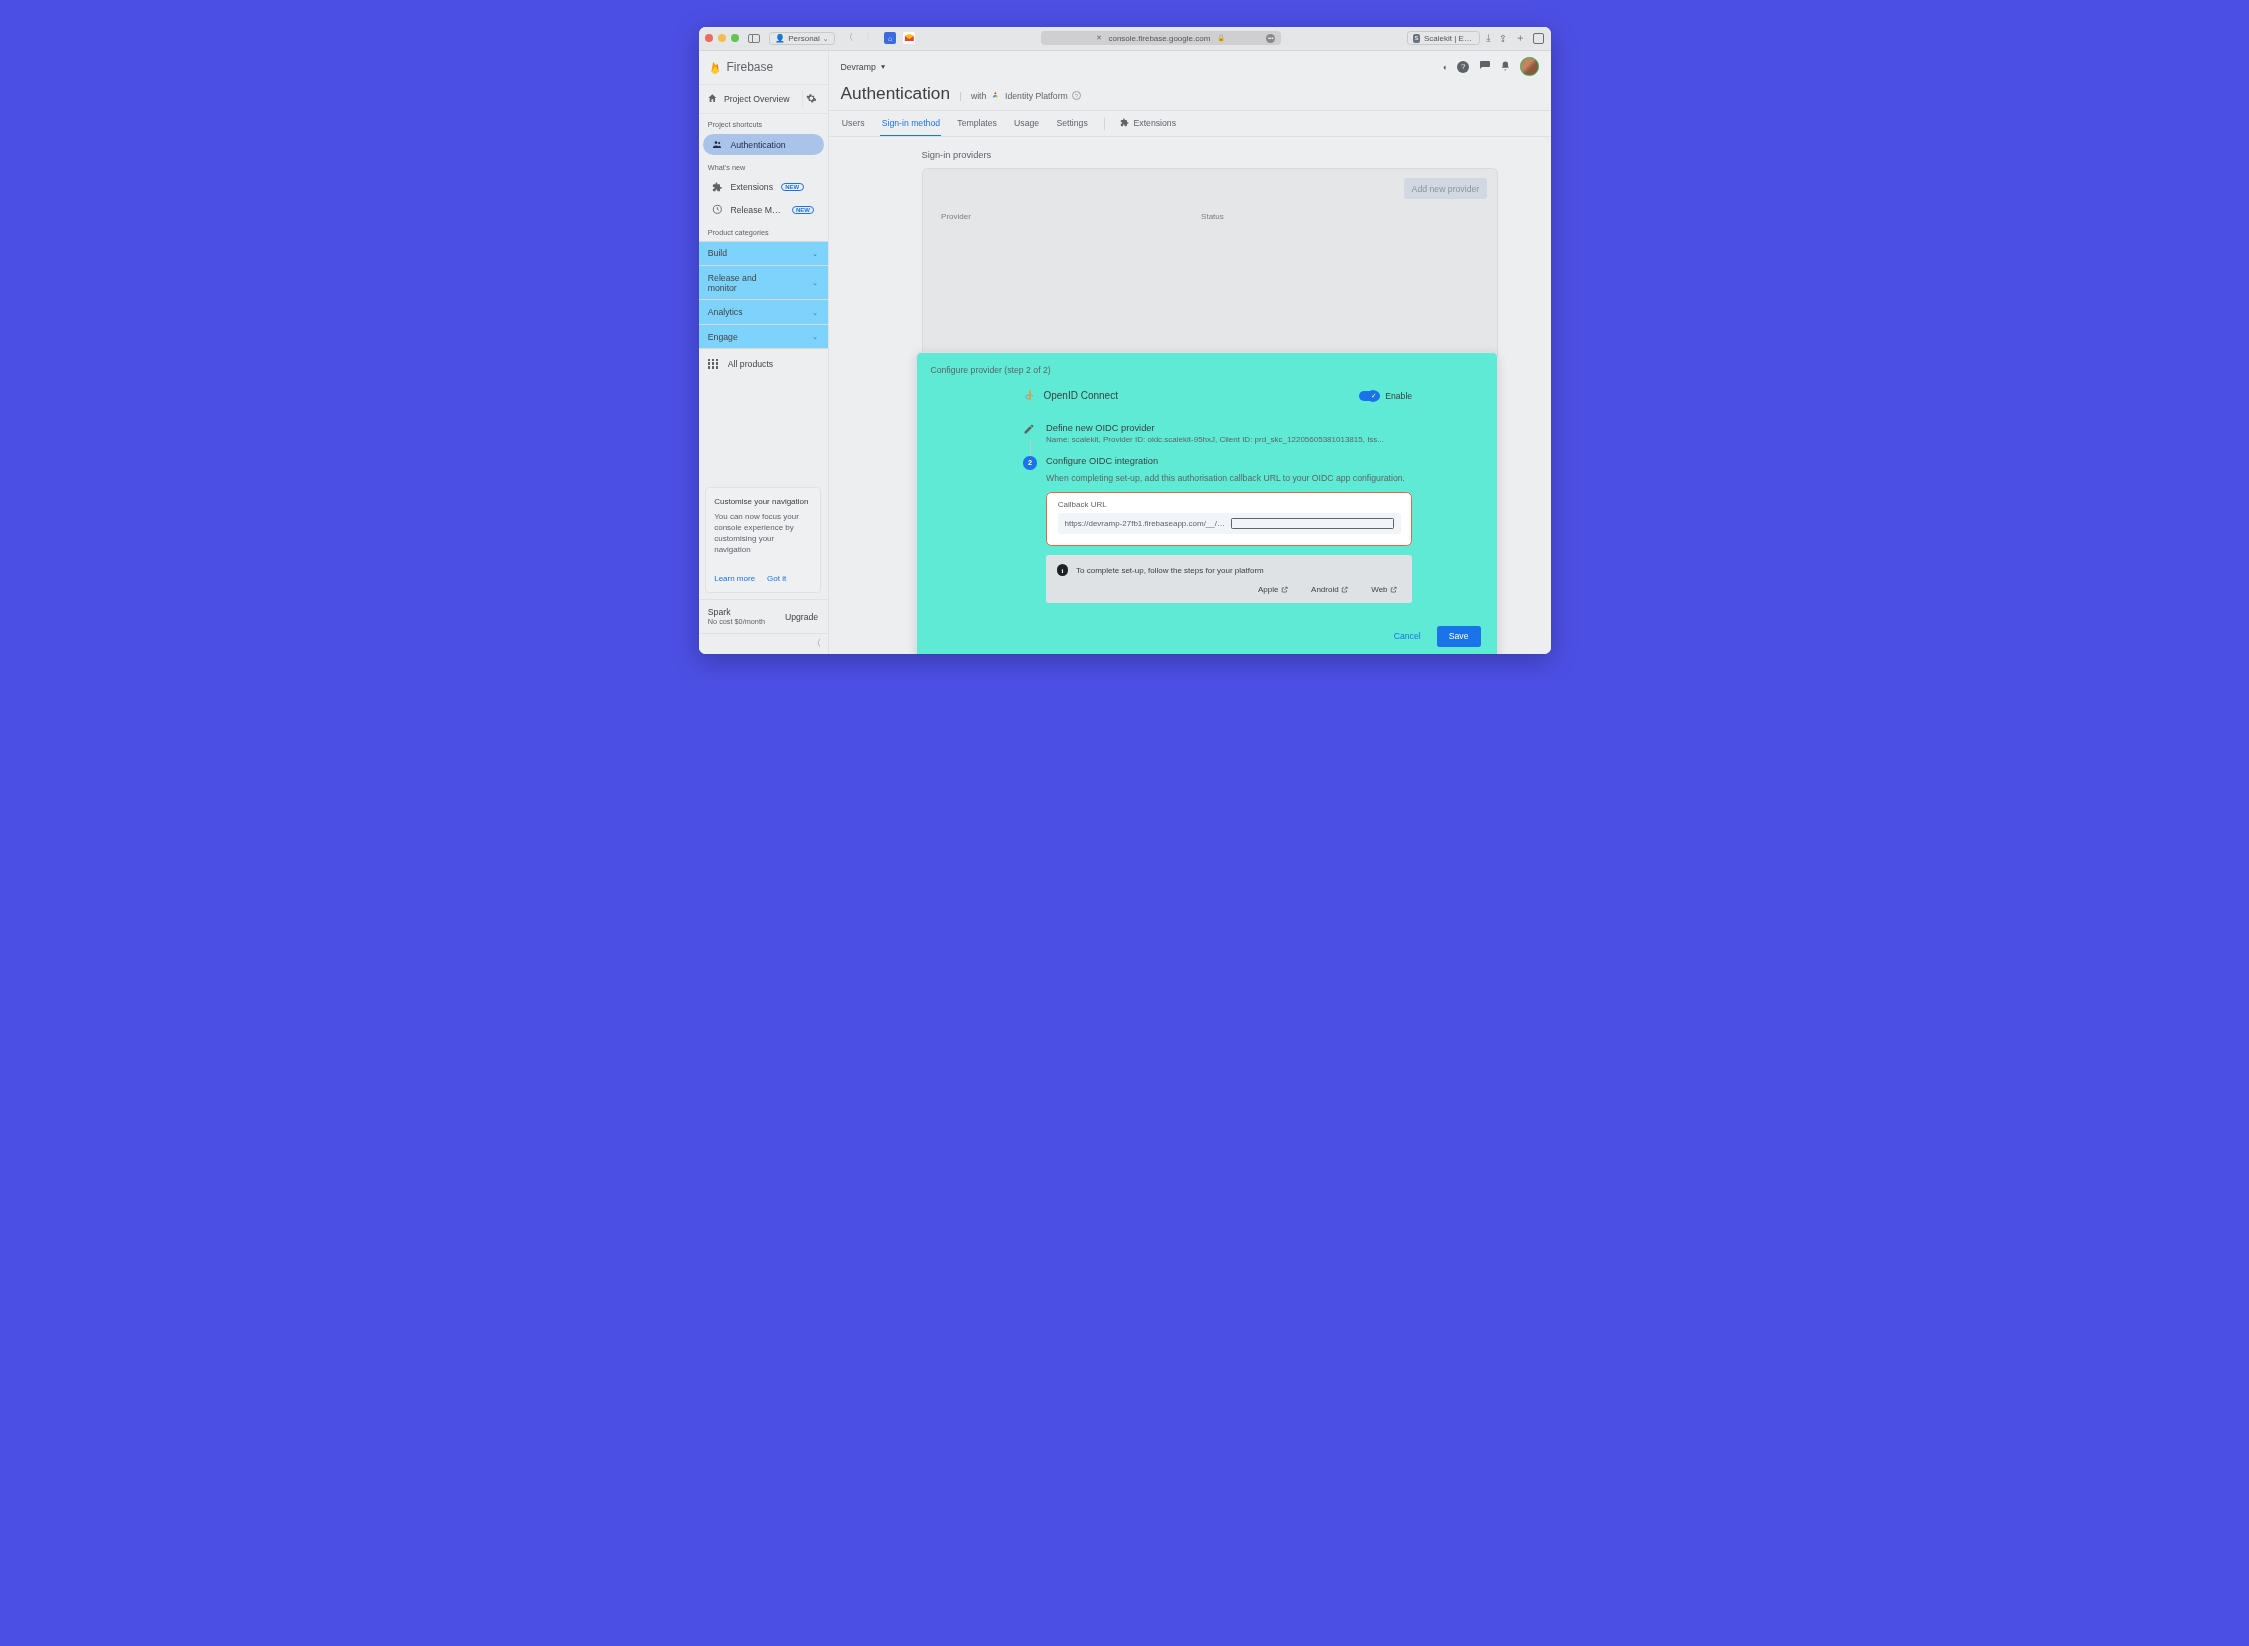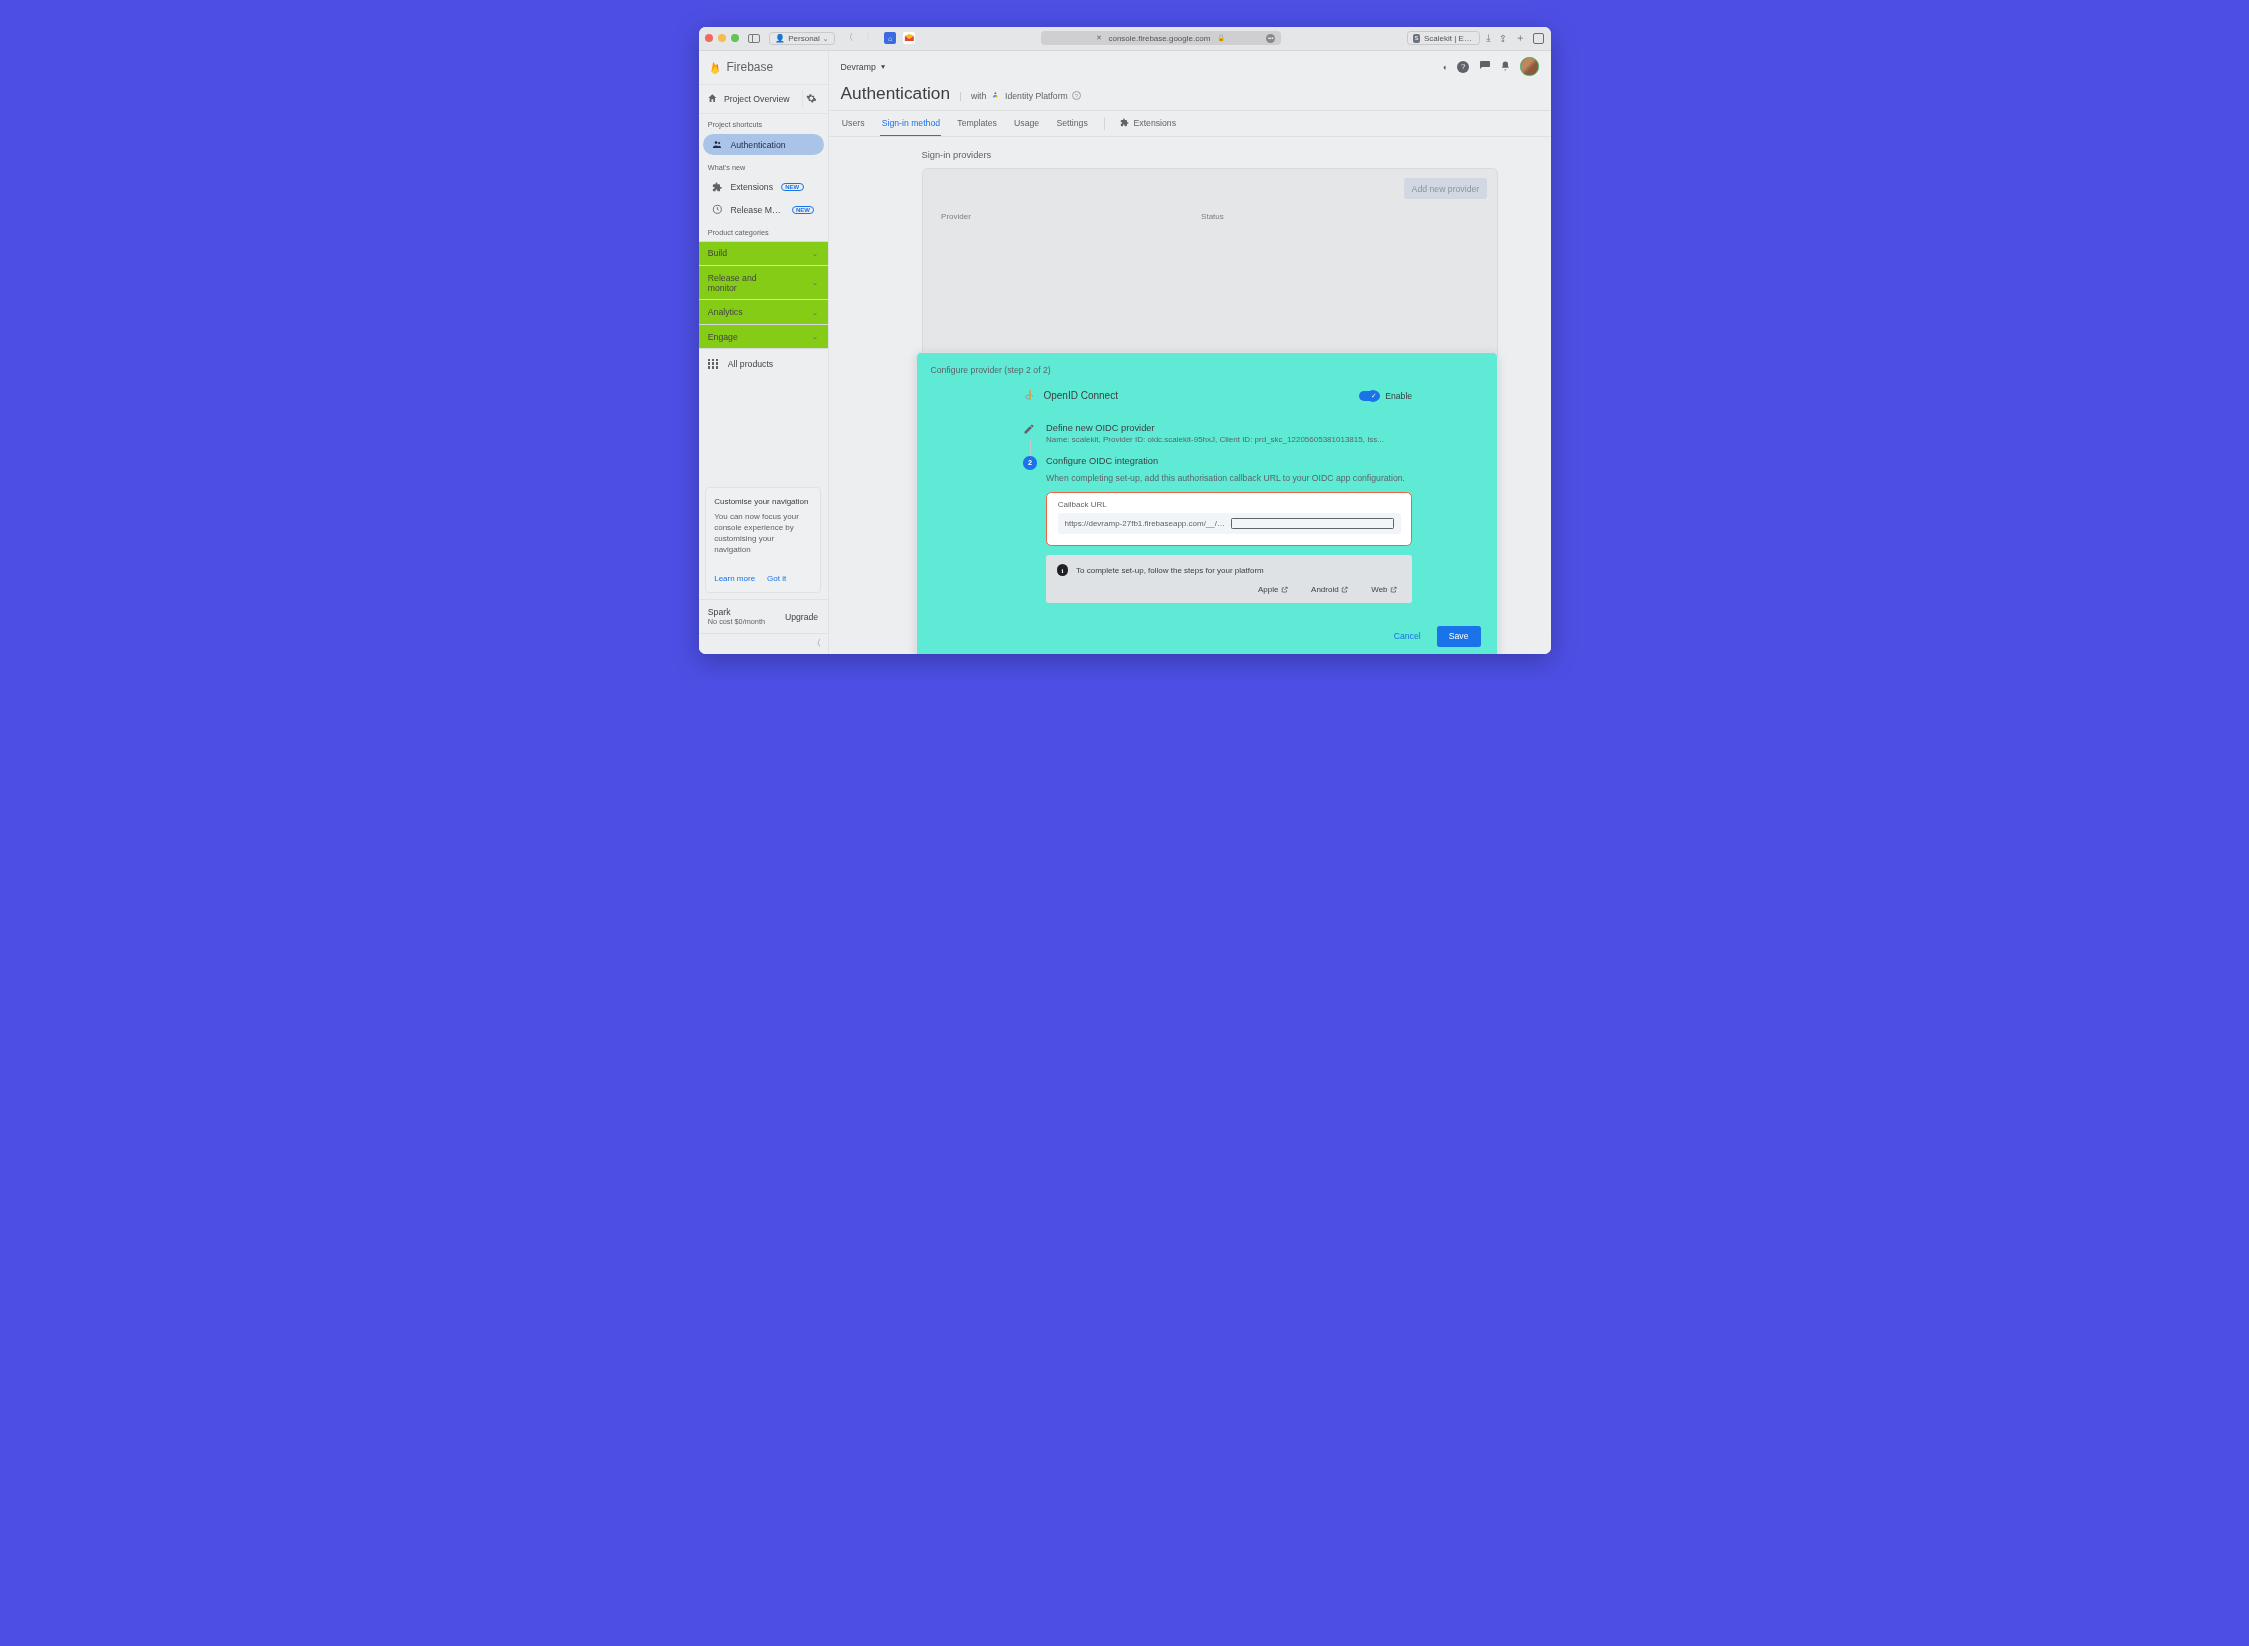--- a/index.html
+++ b/index.html
@@ -55,21 +55,21 @@
   .fb-flame svg{width:100%;height:100%;}
   .fb-overview-row{display:flex;align-items:center;padding:5.3px 8px;border-top:0.7px solid #e1e2e4;border-bottom:0.7px solid #e1e2e4;}
   .fb-overview{display:flex;align-items:center;gap:6.7px;flex:1;color:#444;font-size:8.7px;font-weight:500;}
   .home-icon{width:10.7px;height:10.7px;}
   .gear-btn{width:17.3px;height:17.3px;display:flex;align-items:center;justify-content:center;border-left:0.7px solid #e1e2e4; color:#5f6368;}
   .section-label{padding:6.7px 9.3px 4px;font-size:7.3px;color:#5f6368;}
   .nav-item{display:flex;align-items:center;gap:8px;padding:5.3px 9.3px;font-size:8.7px;color:#444;border-radius:12px;margin:0.7px 4px;}
   .nav-item.active{background:#aac3e8;color:#1a2b4c;font-weight:500;}
   .nav-item .pill{font-size:6px;border:0.7px solid #1a73e8;color:#1a73e8;border-radius:6px;padding:0 3.3px;font-weight:600;}
   .nav-icon{width:10.7px;height:10.7px;display:flex;align-items:center;justify-content:center;}
-  .cat-item{display:flex;align-items:center;justify-content:space-between;padding:6.7px 9.3px;font-size:8.7px;color:#444;background:#84cc16;border-bottom:0.7px solid #d8d9db;gap:32px;}
+  .cat-item{display:flex;align-items:center;justify-content:space-between;padding:6.7px 9.3px;font-size:8.7px;color:#444;background:#7dd3fc;border-bottom:0.7px solid #d8d9db;gap:32px;}
   .cat-item:first-of-type{border-top:0.7px solid #d8d9db;}
   .chev{color:#5f6368;font-size:7.3px;}
   .all-products{display:flex;align-items:center;gap:9.3px;padding:9.3px 9.3px;font-size:8.7px;color:#444;}
   .grid-icon{width:10.7px;height:10.7px;display:grid;grid-template-columns:repeat(3,2.7px);grid-template-rows:repeat(3,2.7px);gap:1.3px;}
   .grid-icon i{background:#5f6368;}
   .promo{margin:6.7px;padding:8px;border:0.7px solid #e0e1e3;border-radius:4px;background:#eef0f2;font-size:8px;color:#5f6368;margin-top:auto;margin-bottom:6.7px;line-height:1.4;}
   .promo h4{font-size:8px;font-weight:500;color:#3c4043;margin-bottom:4px;}
   .promo .links{display:flex;gap:12px;margin-top:17px;}
   .promo .links span{color:#1a73e8;font-weight:500;}
   .plan-row{display:flex;align-items:center;justify-content:space-between;padding:6.7px 9.3px;border-top:0.7px solid #e0e1e3;}

